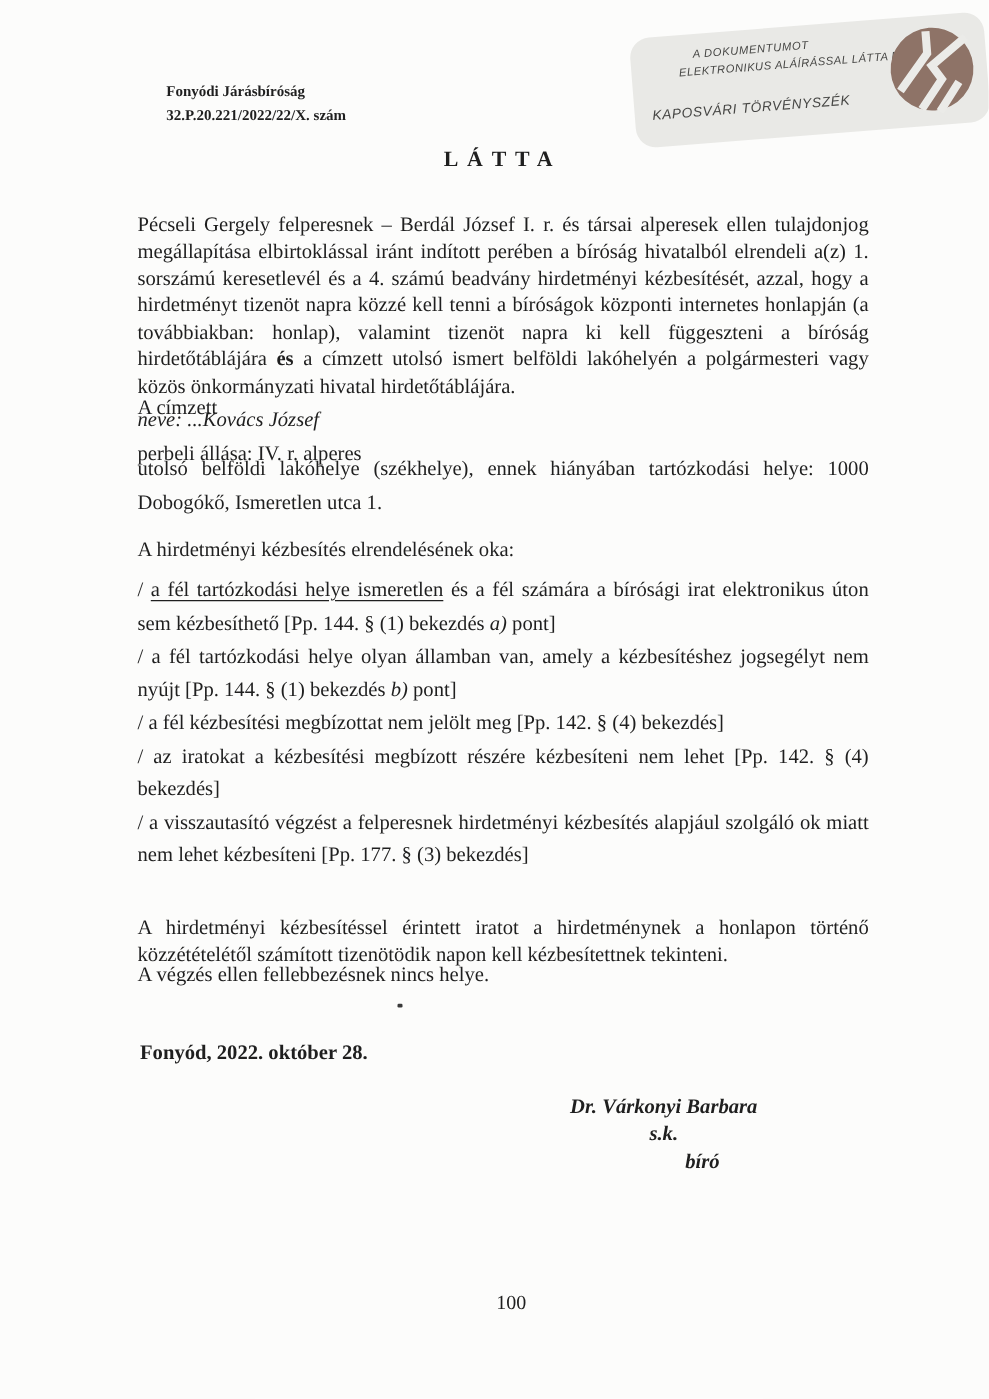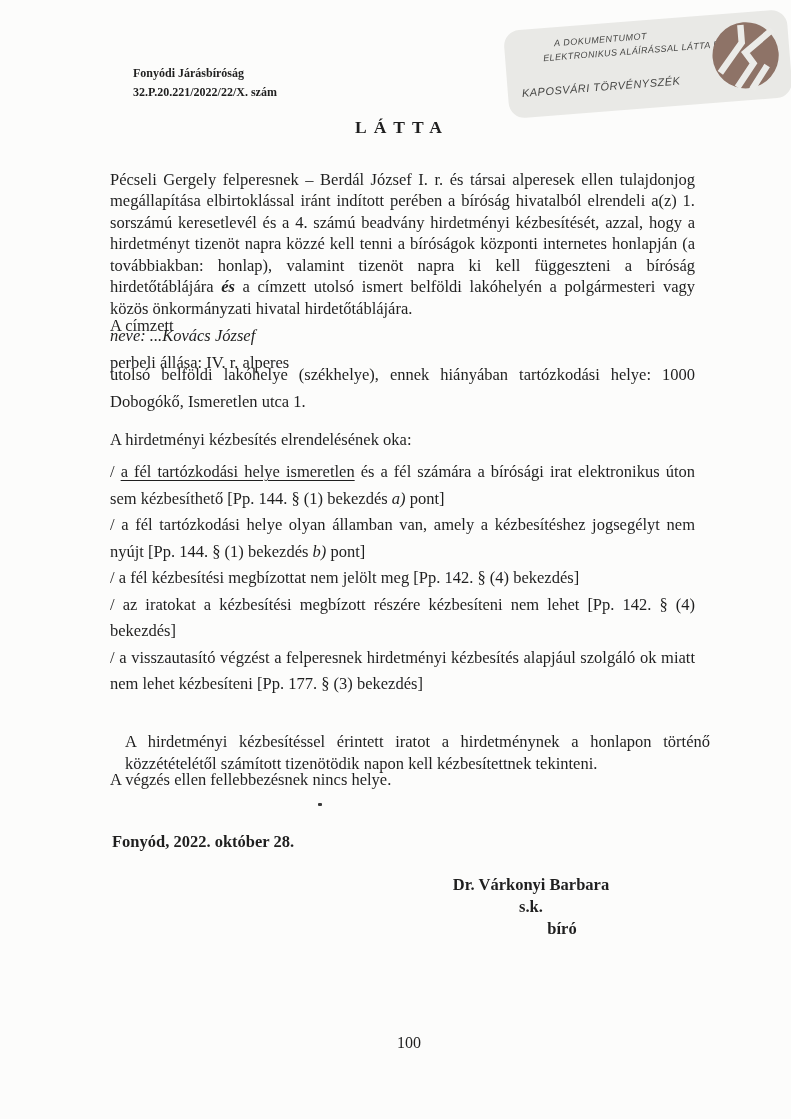--- a/index.html
+++ b/index.html
@@ -26,31 +26,31 @@
   .body-text { font-size:16.5px; }
   .just { text-align:justify; }
   .intro { left:110px; top:152px; width:585px; line-height:21.5px; }
   .line-addr-head { left:110px; top:316px; }
   .line-addr-name { left:110px; top:326px;font-style:italic; }
   .line-addr-role { left:110px; top:353px; }
   .addr-address  { left:110px; top:361px; width:585px; line-height:27px; }
   .reasons-head  { left:110px; top:430px; }
   .reasons-list  { left:110px; top:459px; width:585px; }
   .reasons-list p { margin:0; line-height:26.5px; }
-  .closing1 { left:125px; top:714px; width:585px; line-height:22px; }
+  .closing1 { left:110px; top:714px; width:585px; line-height:22px; }
   .no-appeal { left:110px; top:770px; }
   .date-line { left:112px; top:832px; font-weight:bold; }
   .ink-speck { left:318px; top:803px; width:4px; height:3px; background:#3a3a3a; border-radius:1px; }
 
   .u { text-decoration:underline; text-underline-offset:3px; }
-  .b { font-weight:bold;font-style:italic; }
+  .b { font-weight:bold; }
   .it { font-style:italic; }
 
   
-  .signature { left:443px; top:874px; width:176px; font-weight:bold; font-size:16.5px; text-align:center; line-height:22px; }
+  .signature { left:443px; top:874px; width:176px; font-weight:bold; font-size:16.5px; text-align:center; line-height:22px;font-style:italic; }
   .signer-title { display:block; padding-left:62px; }
 
   .page-number { left:397px; top:1034px; font-size:16px; }
 
   
   .stamp {
     left:506px; top:20px; width:284px; height:88px;
     background:#e9e9e6;
     border-radius:16px;
     transform:rotate(-4.5deg);

